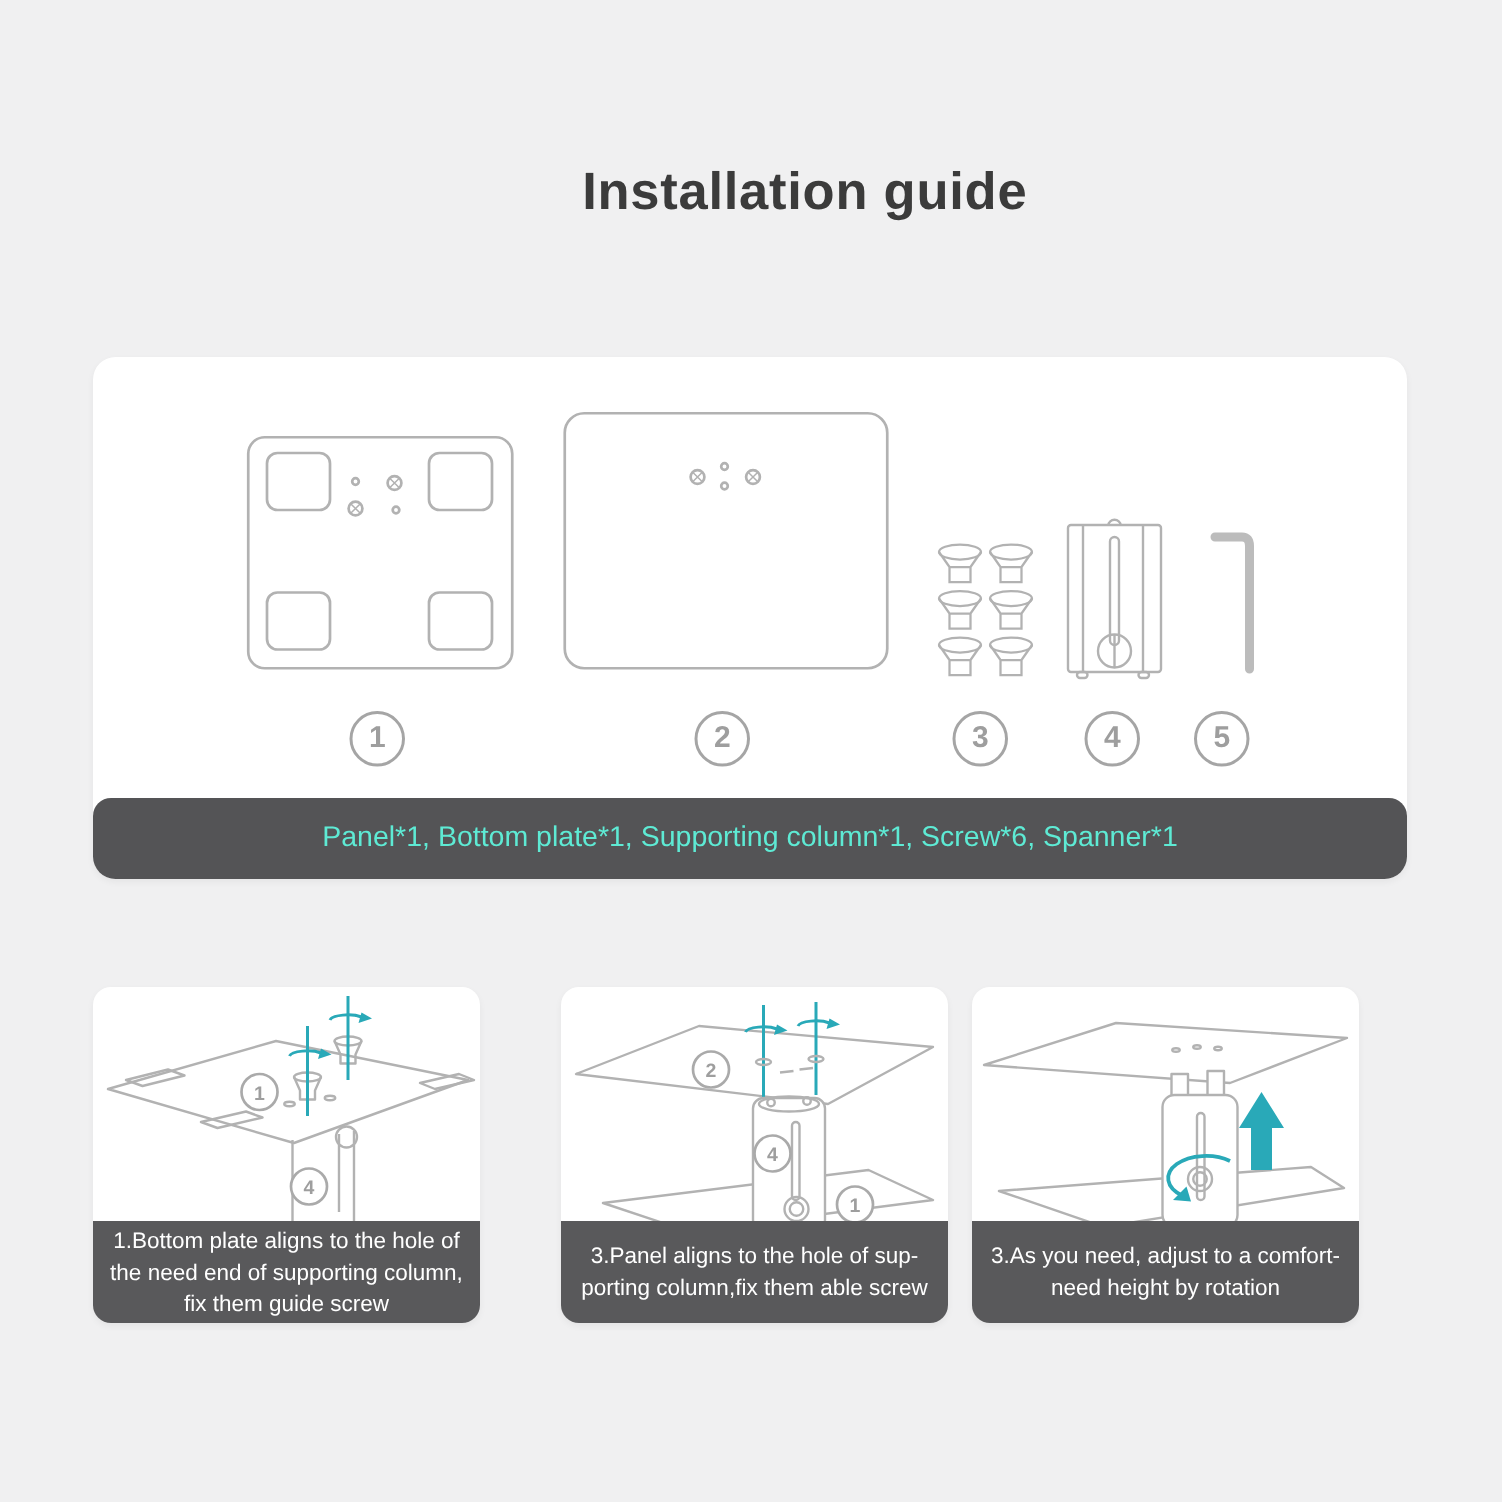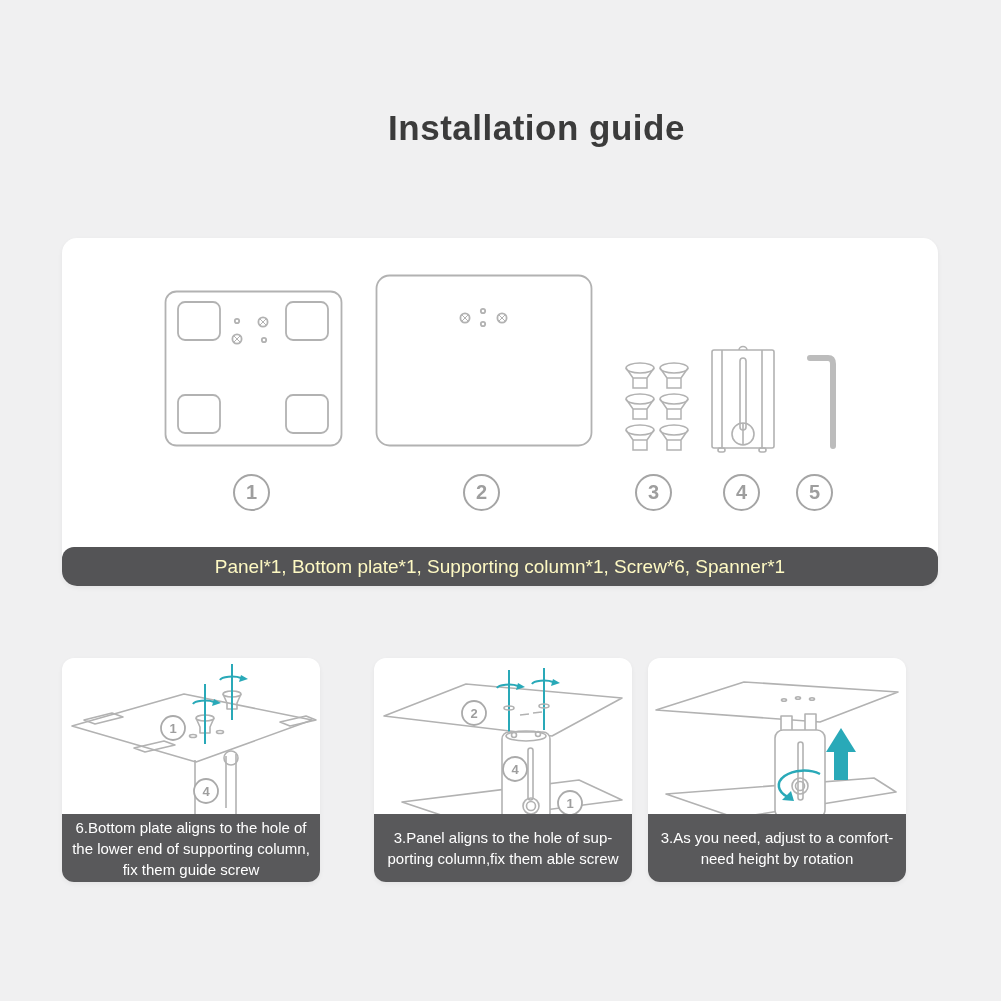--- a/index.html
+++ b/index.html
@@ -12,24 +12,24 @@
   .page-title{
     left:0;top:108px;width:1001px;text-align:center;
     font-size:35px;font-weight:700;color:#3b3b3b;letter-spacing:.5px;margin-left:36px;
   }
   .parts-card{
     left:62px;top:238px;width:876px;height:348px;
     background:#fff;border-radius:15px;
     box-shadow:0 2px 5px rgba(0,0,0,.05);
   }
   .summary-bar{
-    left:0;right:0;bottom:0;height:39px;
+    left:0;right:0;bottom:0;height:54px;
     background:#545456;border-radius:12px 12px 15px 15px;
     display:flex;align-items:center;justify-content:center;
-    color:#fef9c3;font-size:19px;
+    color:#5eead4;font-size:19px;
   }
   .part-badge{
     width:37px;height:37px;border-radius:50%;
     border:2px solid #a5a5a5;box-sizing:border-box;
     color:#9e9e9e;font-size:20px;font-weight:700;
     display:flex;align-items:center;justify-content:center;
     background:#fff;
   }
   .step-card{
     top:658px;width:258px;height:224px;background:#fff;border-radius:12px;
@@ -172,22 +172,22 @@
     <polygon points="152,41 159,45 150,48" fill="#29a9b8"></polygon>
     <polygon points="179,17 186,21 177,24" fill="#29a9b8"></polygon>
     <g>
       <circle cx="111" cy="70" r="12" fill="#fff" stroke="#aaaaaa" stroke-width="1.8"></circle>
       <text class="badge-num" x="111" y="75">1</text>
       <circle cx="144" cy="133" r="12" fill="#fff" stroke="#aaaaaa" stroke-width="1.8"></circle>
       <text class="badge-num" x="144" y="138">4</text>
     </g>
   </svg>
   <div class="abs caption-bar">
-    <span>6.Bottom plate aligns to the hole of</span>
-    <span>the lower end of supporting column,</span>
+    <span>1.Bottom plate aligns to the hole of</span>
+    <span>the need end of supporting column,</span>
     <span>fix them guide screw</span>
   </div>
 </div>
 
 <div class="abs step-card" style="left:374px;">
   <svg class="illus" width="258" height="156" viewBox="0 0 258 156">
     <g fill="none" stroke="#b2b2b2" stroke-width="1.6" stroke-linejoin="round">
       <path d="M10,58 L92,26 L248,40 L178,78 Z" fill="#fff"></path>
       <path d="M146,57 l9,-1 M159,55 l9,-1"></path>
       <path d="M28,144 L205,122 L248,142 L85,163 Z" fill="#fff"></path>

